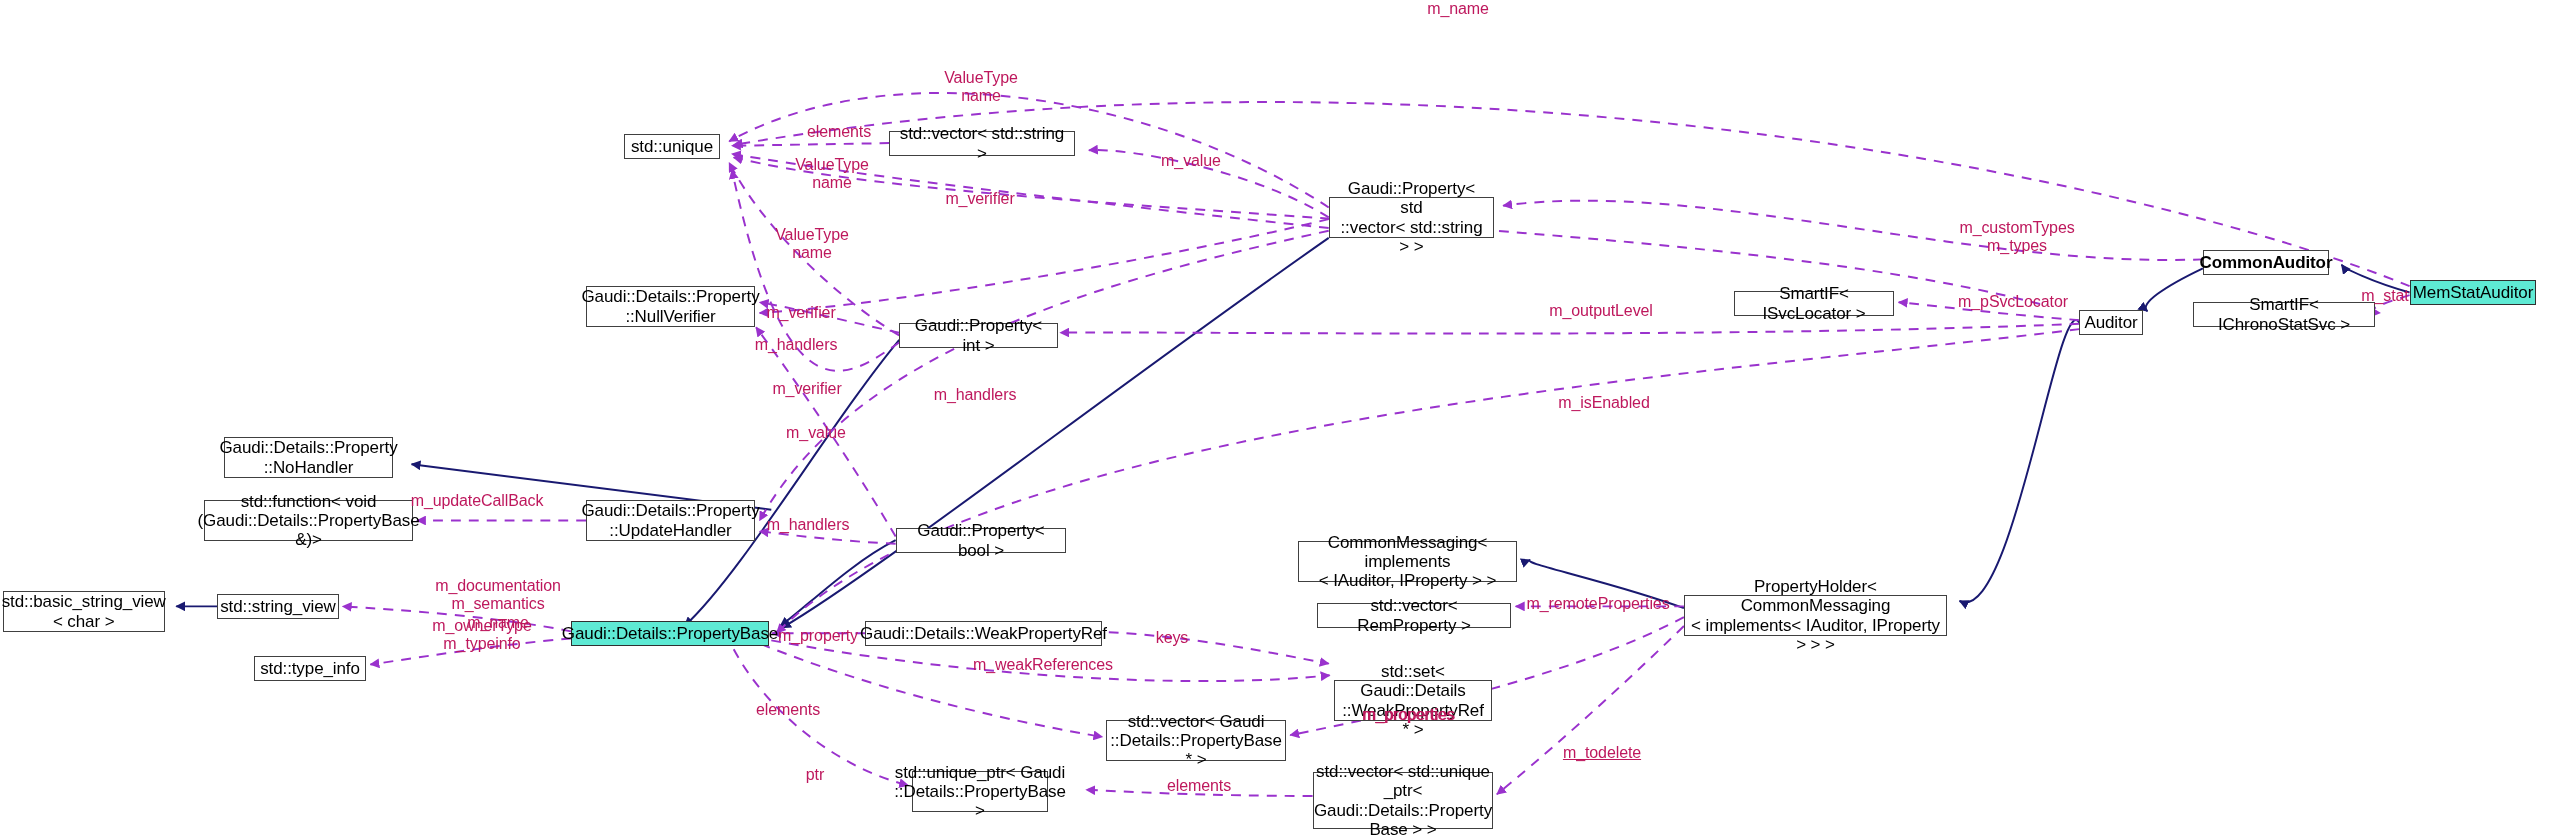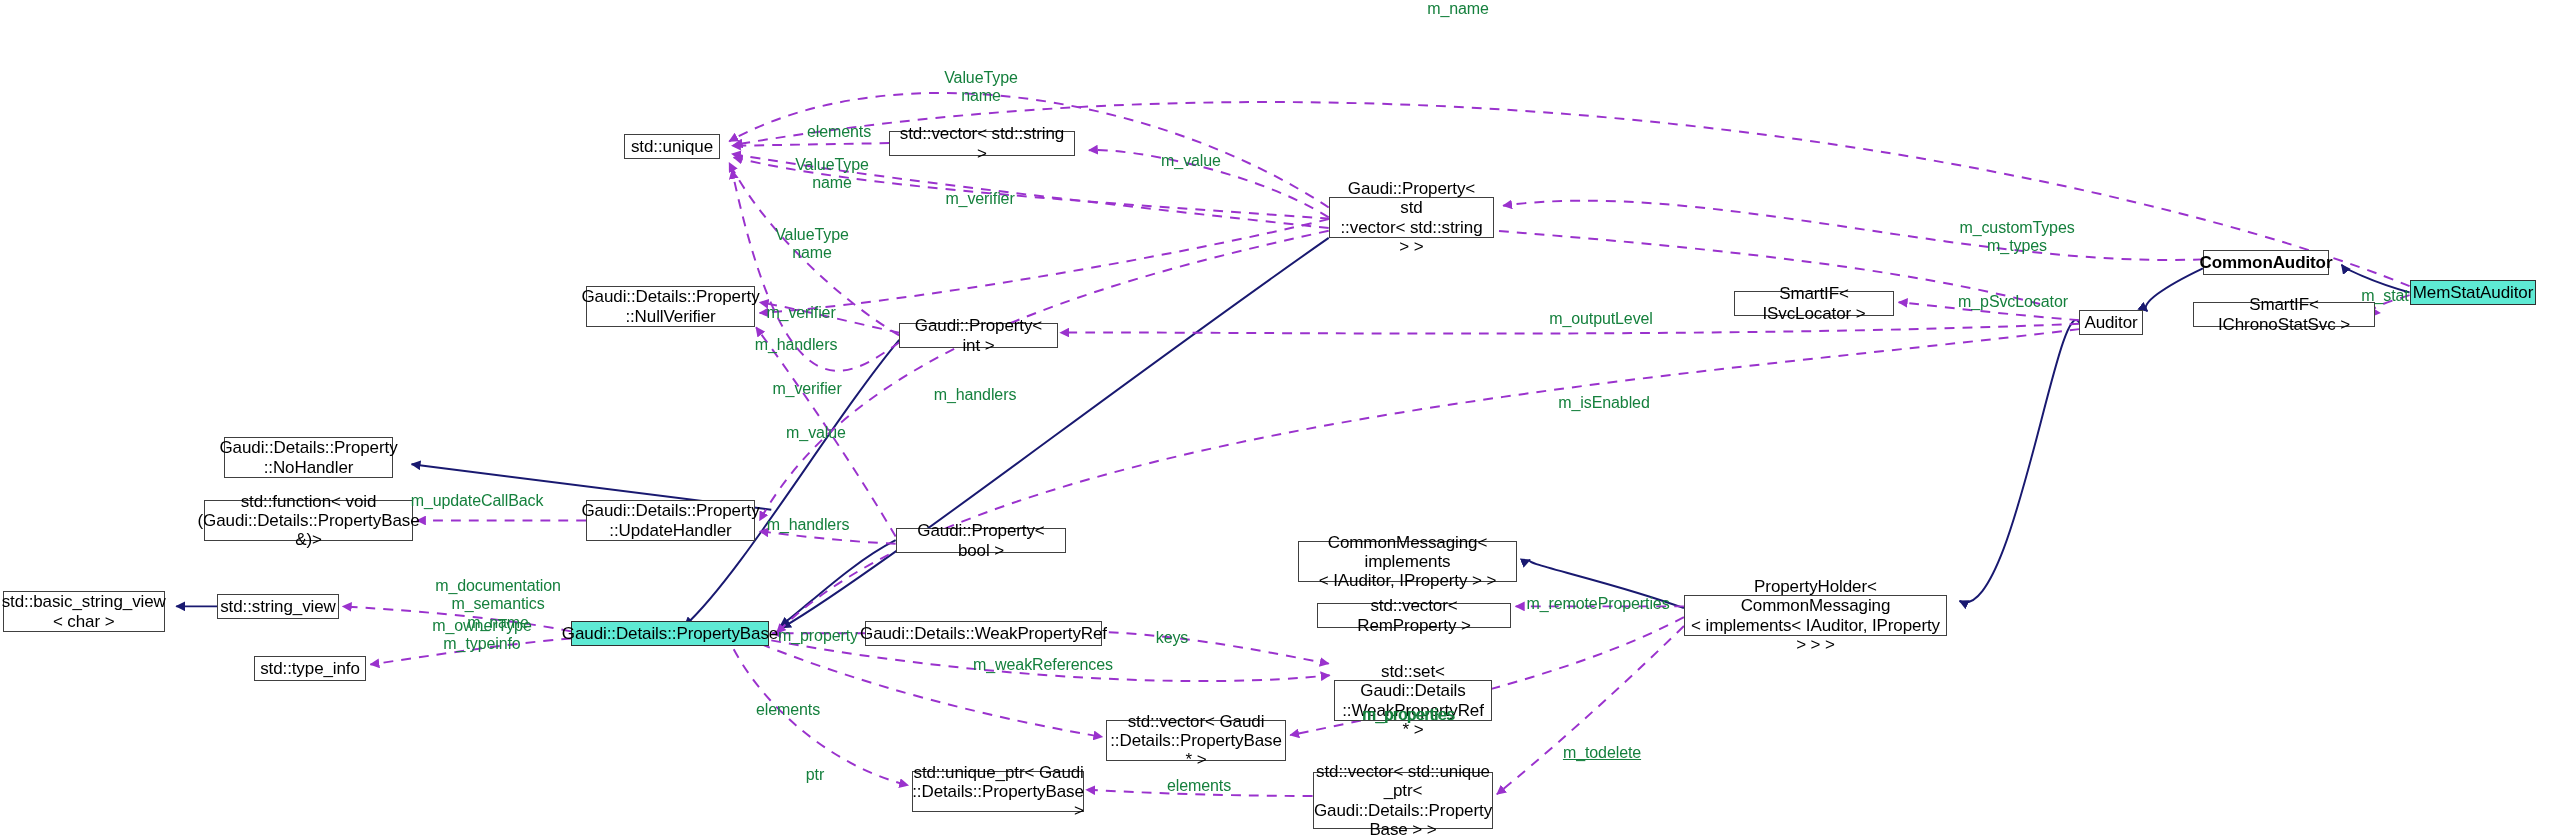--- a/index.html
+++ b/index.html
@@ -22,21 +22,21 @@
     line-height:1.12;
     color:#000000;
     white-space:pre-line;
     padding:0.9px 4.5px;
     letter-spacing:-0.1px;
   }
   .node.current{background:#5eead4;border-color:#303030;}
   .elabel{
     position:absolute;
     font-size:16px;
-    color:#15803d;
+    color:#be185d;
     white-space:pre-line;
     text-align:center;
     line-height:1.15;
     transform:translate(-50%,0);
     letter-spacing:-0.1px;
   }
 </style>
 </head>
 <body>
 
@@ -121,21 +121,21 @@
       <div class="node" style="left: 865px; top: 621px; width: 237px; height: 25px;">Gaudi::Details::WeakPropertyRef</div>
       <div class="node" style="left: 1298px; top: 541px; width: 219px; height: 41px;">CommonMessaging&lt; implements
 &lt; IAuditor, IProperty &gt; &gt;</div>
       <div class="node" style="left: 1317px; top: 603px; width: 194px; height: 25px;">std::vector&lt; RemProperty &gt;</div>
       <div class="node" style="left: 1334px; top: 680px; width: 158px; height: 41px;">std::set&lt; Gaudi::Details
 ::WeakPropertyRef * &gt;</div>
       <div class="node" style="left: 1684px; top: 595px; width: 263px; height: 41px;">PropertyHolder&lt; CommonMessaging
 &lt; implements&lt; IAuditor, IProperty &gt; &gt; &gt;</div>
       <div class="node" style="left: 1106px; top: 720px; width: 180px; height: 41px;">std::vector&lt; Gaudi
 ::Details::PropertyBase * &gt;</div>
-      <div class="node" style="left: 912px; top: 771px; width: 172px; height: 41px; text-align: right;">std::unique_ptr&lt; Gaudi
+      <div class="node" style="left: 912px; top: 771px; width: 136px; height: 41px;">std::unique_ptr&lt; Gaudi
 ::Details::PropertyBase &gt;</div>
       <div class="node" style="left: 1313px; top: 772px; width: 180px; height: 57px;">std::vector&lt; std::unique
 _ptr&lt; Gaudi::Details::Property
 Base &gt; &gt;</div>
       <div class="node" style="left: 1734px; top: 291px; width: 160px; height: 25px;">SmartIF&lt; ISvcLocator &gt;</div>
       <div class="node" style="left: 2193px; top: 302px; width: 182px; height: 25px;">SmartIF&lt; IChronoStatSvc &gt;</div>
       <div class="node" style="left: 2079px; top: 310px; width: 64px; height: 25px;">Auditor</div>
       <div class="node" style="left: 2203px; top: 250px; width: 126px; height: 25px; font-weight: bold;">CommonAuditor</div>
       <div class="node current" style="left: 2410px; top: 280px; width: 126px; height: 25px;">MemStatAuditor</div>
     </div>
@@ -148,21 +148,21 @@
       <div class="elabel" style="left: 832px; top: 156px;">ValueType
 name</div>
       <div class="elabel" style="left: 980px; top: 190px;">m_verifier</div>
       <div class="elabel" style="left: 812px; top: 226px;">ValueType
 name</div>
       <div class="elabel" style="left: 2017px; top: 219px;">m_customTypes
 m_types</div>
       <div class="elabel" style="left: 2385px; top: 287px;">m_stat</div>
       <div class="elabel" style="left: 2013px; top: 293px;">m_pSvcLocator</div>
       <div class="elabel" style="left: 801px; top: 304px;">m_verifier</div>
-      <div class="elabel" style="left: 1601px; top: 310px;">m_outputLevel</div>
+      <div class="elabel" style="left: 1601px; top: 302px;">m_outputLevel</div>
       <div class="elabel" style="left: 796px; top: 336px;">m_handlers</div>
       <div class="elabel" style="left: 807px; top: 380px;">m_verifier</div>
       <div class="elabel" style="left: 975px; top: 386px;">m_handlers</div>
       <div class="elabel" style="left: 1604px; top: 394px;">m_isEnabled</div>
       <div class="elabel" style="left: 816px; top: 424px;">m_value</div>
       <div class="elabel" style="left: 477px; top: 492px;">m_updateCallBack</div>
       <div class="elabel" style="left: 808px; top: 516px;">m_handlers</div>
       <div class="elabel" style="left: 498px; top: 577px;">m_documentation
 m_semantics
 m_name</div>

